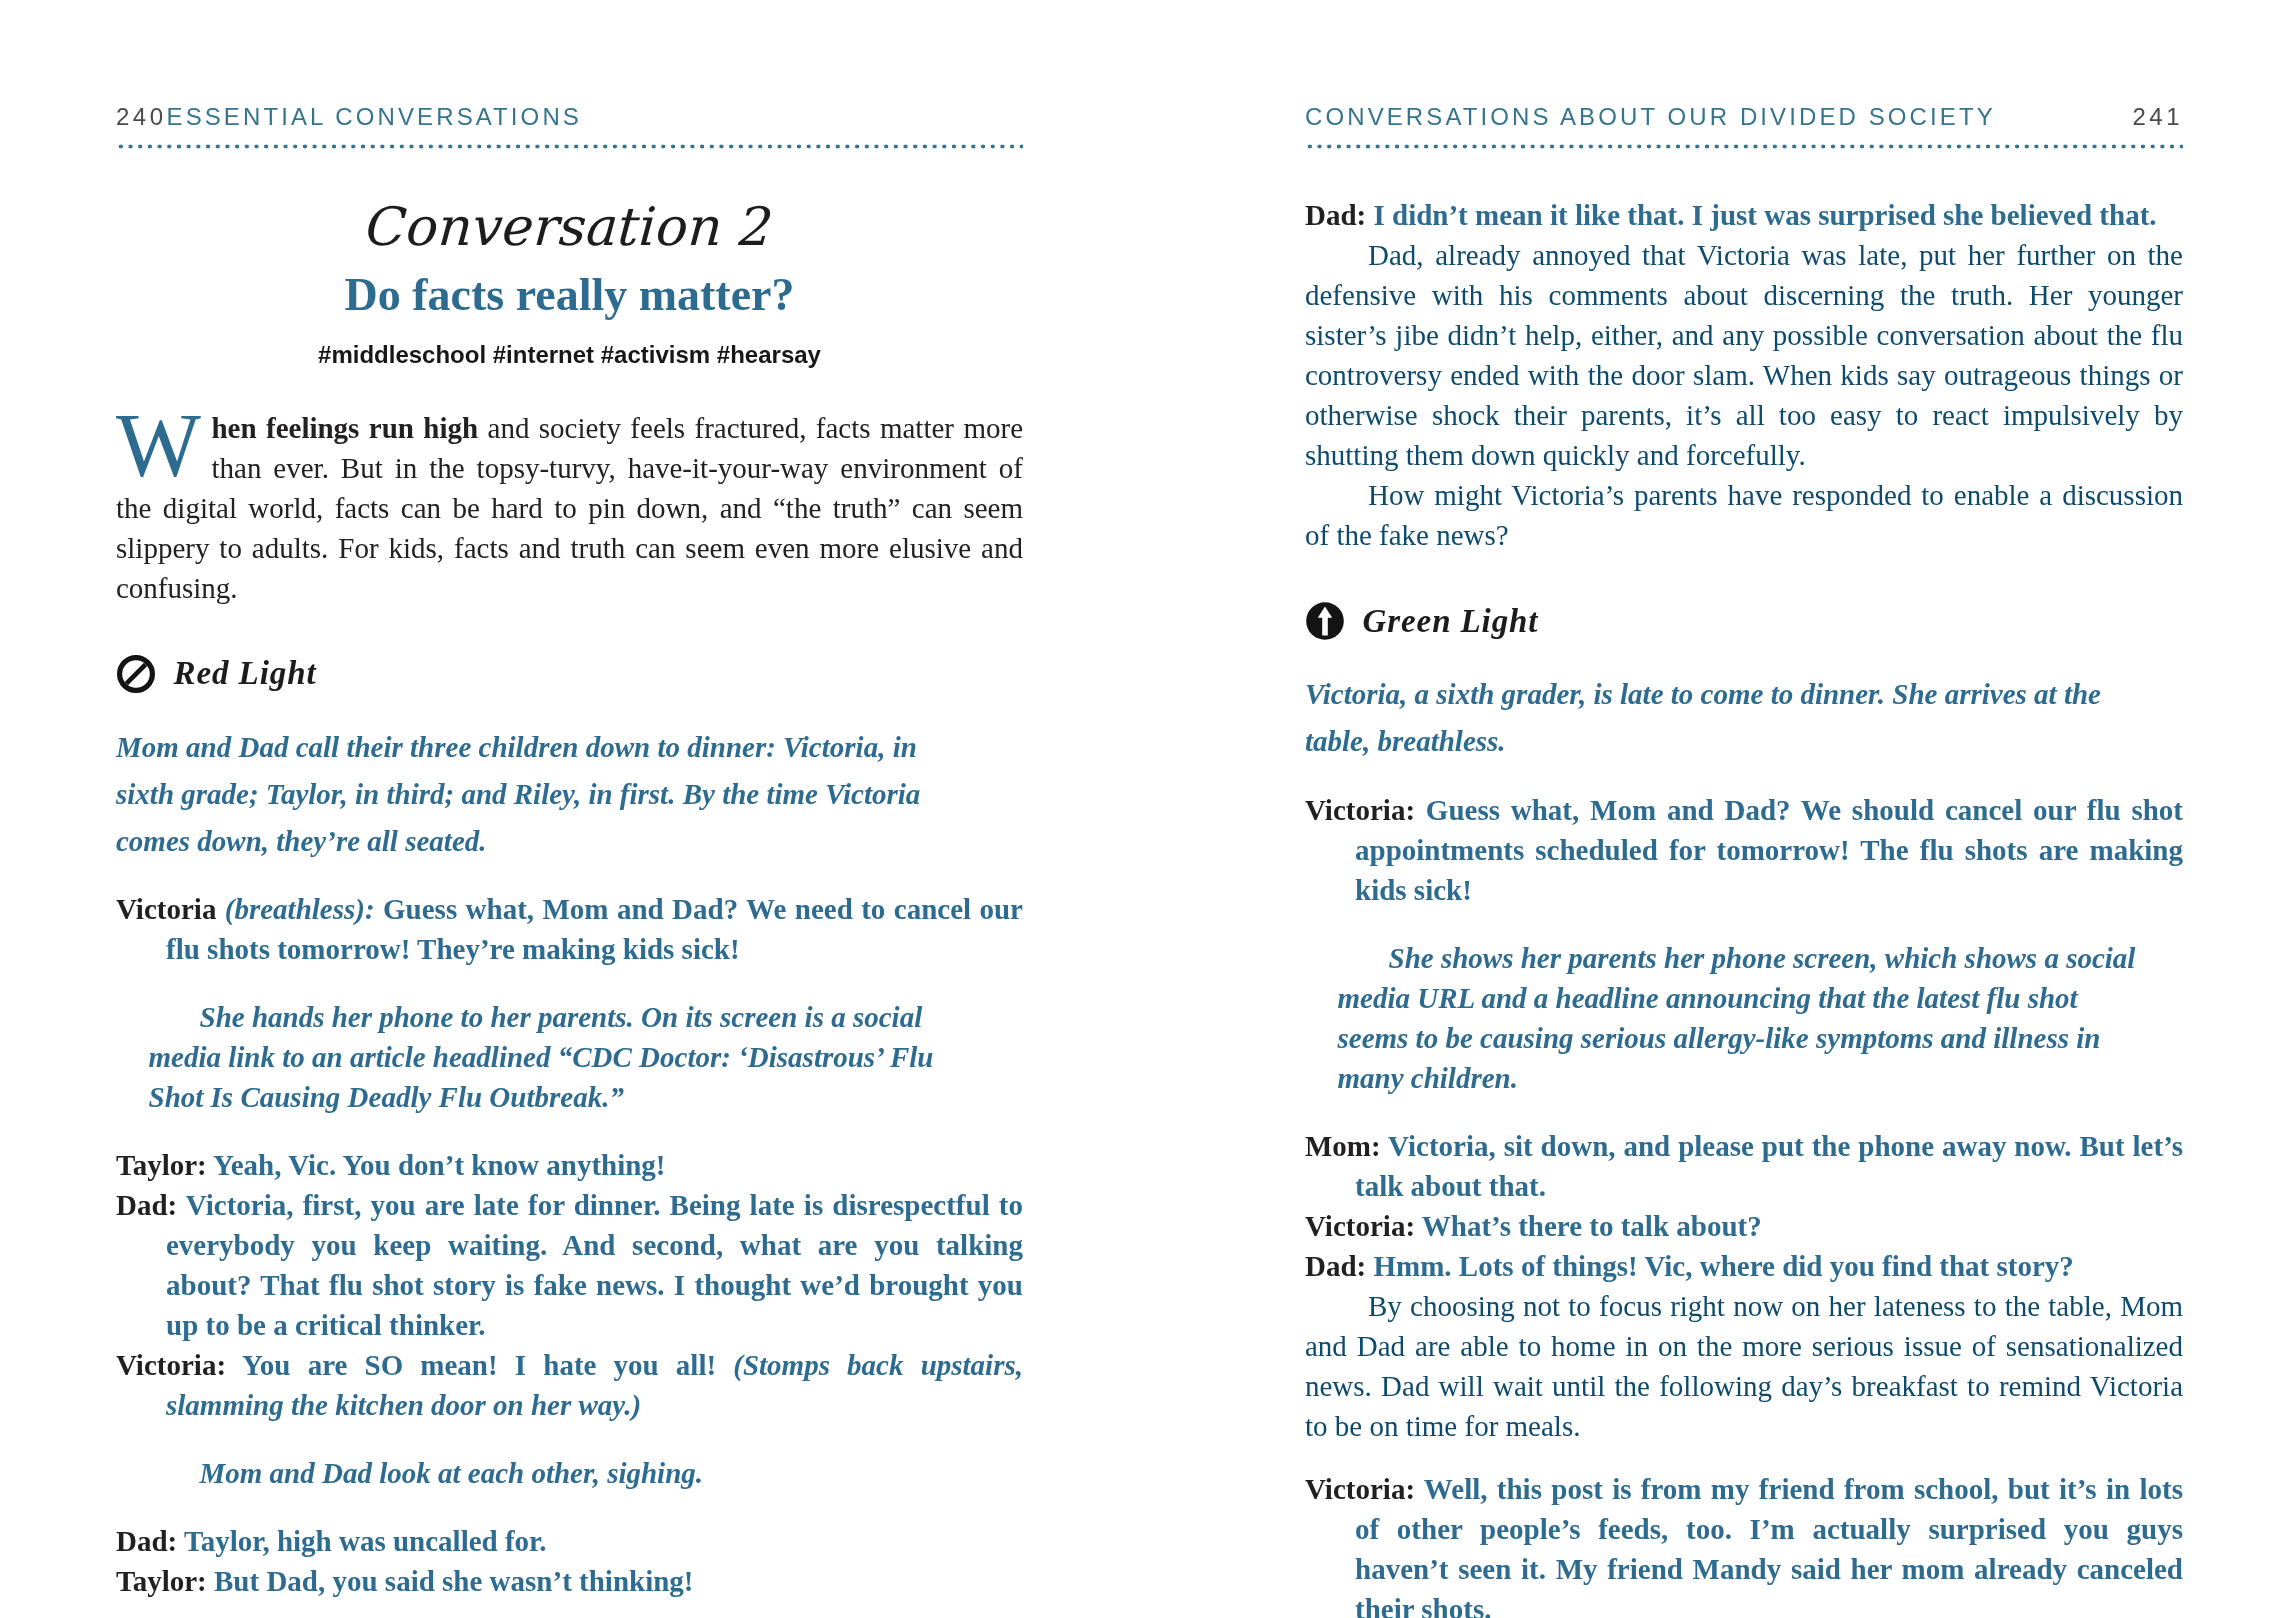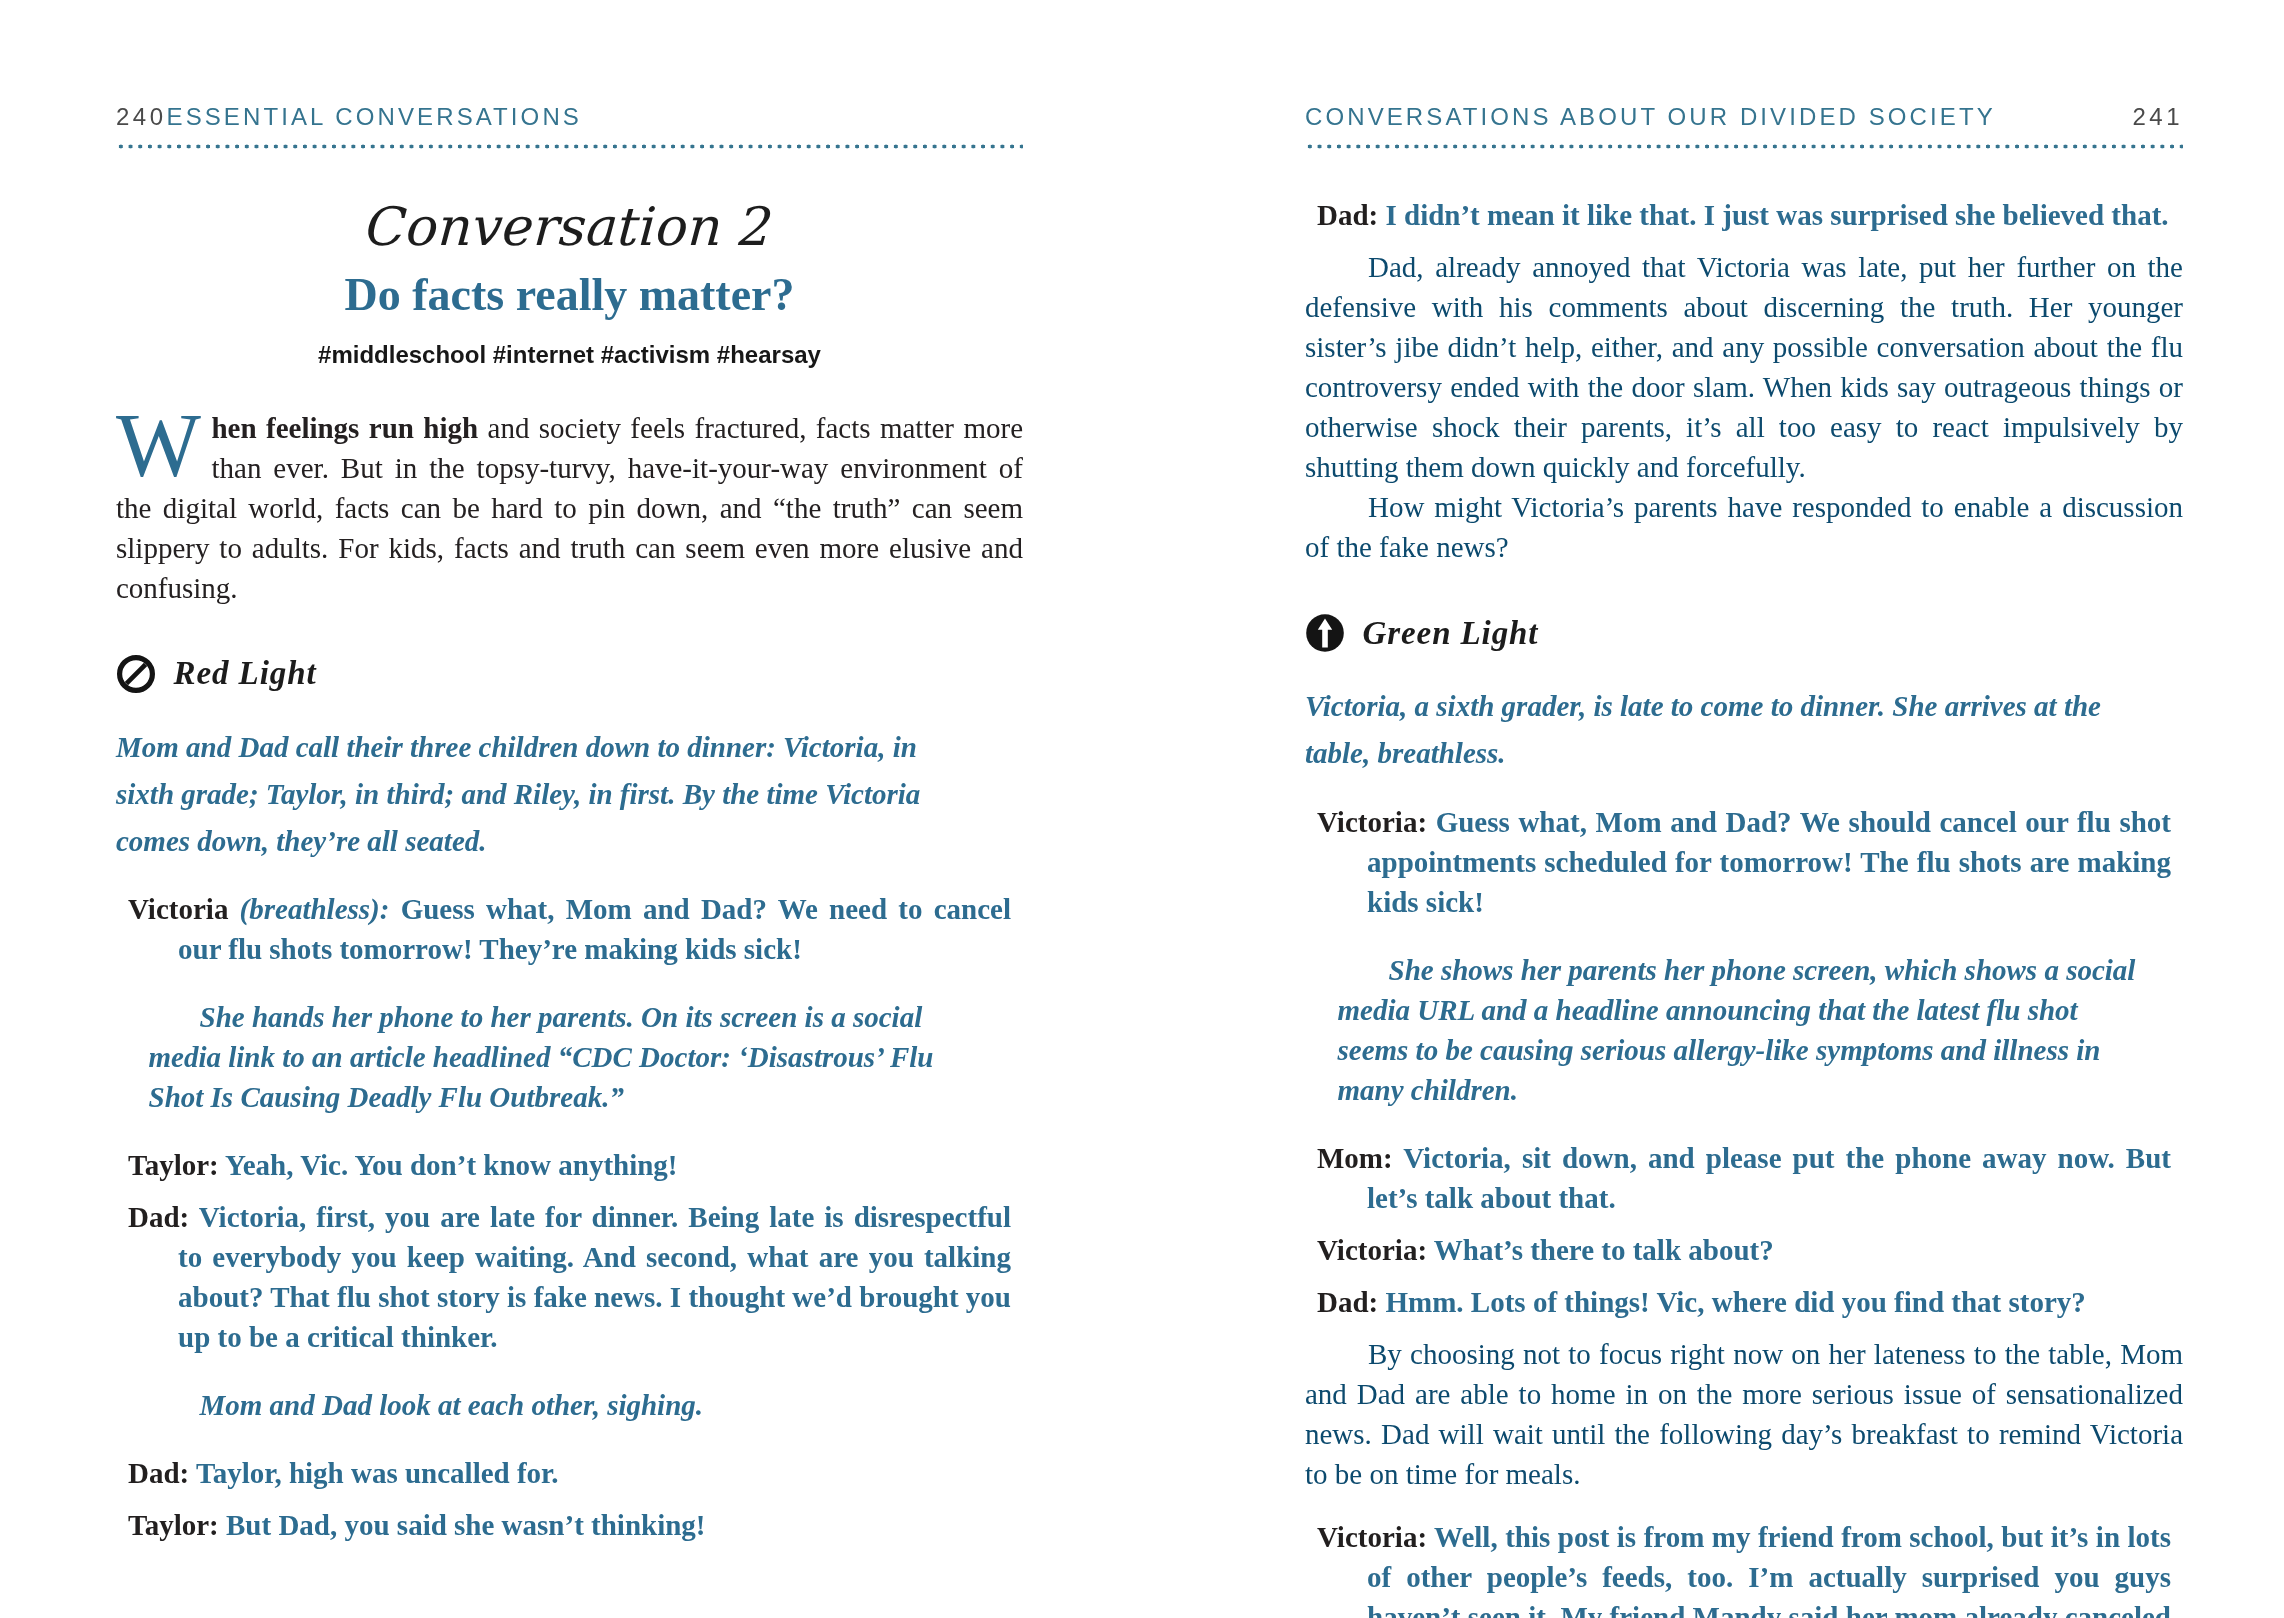--- a/index.html
+++ b/index.html
@@ -30,21 +30,21 @@
   
   .intro{margin-top:39px;font-size:29px;line-height:40px;text-align:justify;color:#242021;}
   .dropcap{float:left;color:#2d6c90;font-size:90px;line-height:70px;padding-top:3.5px;margin-right:10.5px;}
   .bold{font-weight:bold;}
 
   .sechead{display:flex;align-items:center;gap:17.6px;margin-top:46px;}
   .sec-icon{width:40px;height:40px;flex:0 0 auto;}
   .sec-label{font-size:33px;font-weight:bold;font-style:italic;color:#1c1c1c;letter-spacing:0.9px;}
 
   .scene{margin-top:30px;font-size:29px;line-height:47px;color:#2d6c90;font-style:italic;font-weight:bold;width:94%;}
-  .line{margin:12px;font-size:29px;line-height:40px;text-align:justify;padding-left:50px;text-indent:-50px;}
+  .line{margin:0;font-size:29px;line-height:40px;text-align:justify;padding-left:50px;text-indent:-50px;}
   .line.gap{margin-top:23px;}
   .speaker{font-weight:bold;color:#221f1f;}
   .say{color:#2d6c90;font-weight:bold;}
   .aside{color:#2d6c90;font-weight:bold;font-style:italic;}
   .stage{margin:28px 0 28px 32.5px;font-size:29px;line-height:40px;color:#2d6c90;
     font-style:italic;font-weight:bold;text-indent:51px;width:92%;}
   .narr{margin:0;font-size:29px;line-height:40px;text-align:justify;text-indent:63px;color:#0c4a6e;}
   .dlggroup{margin-top:24.6px;}
 </style>
 </head>
@@ -76,20 +76,21 @@
     <div class="scene">Mom and Dad call their three children down to dinner: Victoria, in sixth grade; Taylor, in third; and Riley, in first. By the time Victoria comes down, they’re all seated.</div>
 
     <div class="dlggroup">
       <p class="line"><span class="speaker">Victoria</span><span class="aside"> (breathless): </span><span class="say">Guess what, Mom and Dad? We need to cancel our flu shots tomorrow! They’re making kids sick!</span></p>
     </div>
 
     <div class="stage">She hands her phone to her parents. On its screen is a social media link to an article headlined “CDC Doctor: ‘Disastrous’ Flu Shot Is Causing Deadly Flu Outbreak.”</div>
 
     <p class="line"><span class="speaker">Taylor:</span><span class="say"> Yeah, Vic. You don’t know anything!</span></p>
     <p class="line"><span class="speaker">Dad:</span><span class="say"> Victoria, first, you are late for dinner. Being late is disrespectful to everybody you keep waiting. And second, what are you talking about? That flu shot story is fake news. I thought we’d brought you up to be a critical thinker.</span></p>
+    <p class="line"><span class="speaker">Victoria:</span><span class="say"> You are SO mean! I hate you all! </span><span class="aside">(Stomps back upstairs, slamming the kitchen door on her way.)</span></p>
 
     <div class="stage">Mom and Dad look at each other, sighing.</div>
 
     <p class="line"><span class="speaker">Dad:</span><span class="say"> Taylor, high was uncalled for.</span></p>
     <p class="line"><span class="speaker">Taylor:</span><span class="say"> But Dad, you said she wasn’t thinking!</span></p>
   </div>
 
   <div class="page page-right">
     <div class="runhead">
       <span class="runtitle">CONVERSATIONS ABOUT OUR DIVIDED SOCIETY</span>

